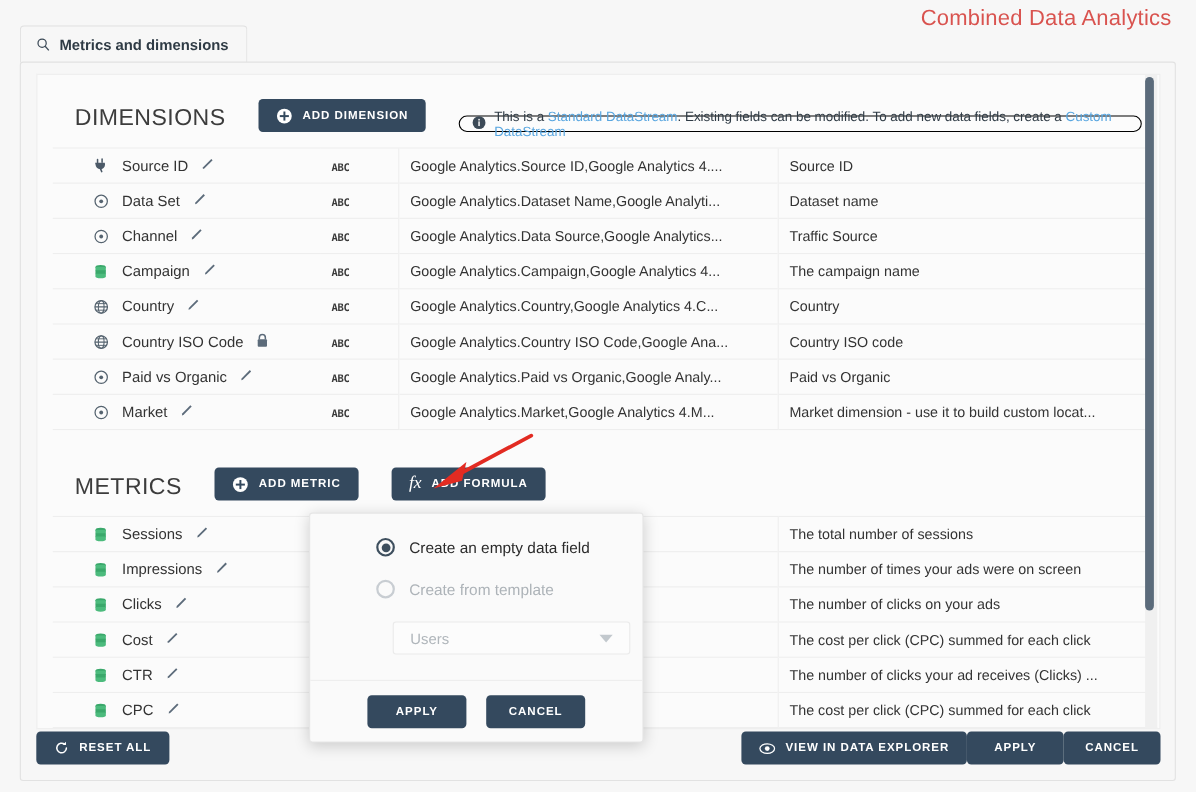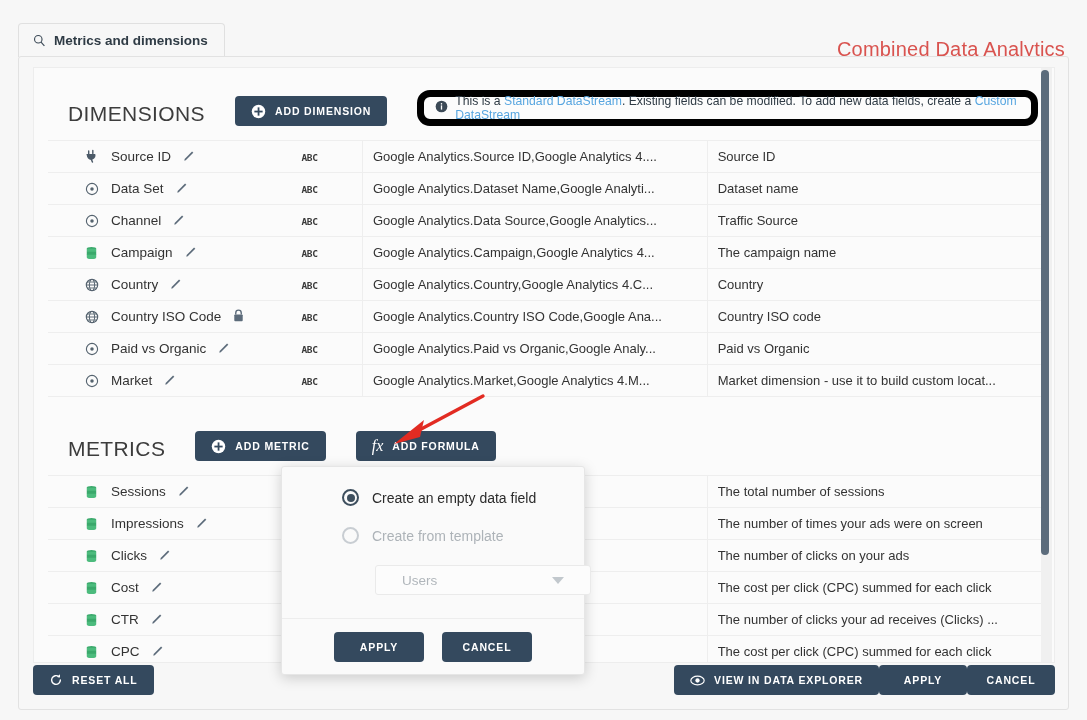--- a/index.html
+++ b/index.html
@@ -7,21 +7,21 @@
     width: 1087px; height: 720px;
     background: #f7f7f7;
     font-family: "Liberation Sans", sans-serif;
     overflow: hidden;
   }
   body { position: relative; }
 
   
   .page-title {
     position: absolute; right: 22px; top: 6px;
-    font-size: 20px; color: #d9534f; letter-spacing: .2px; margin-top: 32px;
+    font-size: 20px; color: #d9534f; letter-spacing: .2px;
   }
 
   
   .tabstrip { position: absolute; left: 18px; top: 23px; height: 34px; display: flex; align-items: flex-end; }
   .tab {
     height: 34px; display: flex; align-items: center; gap: 8px;
     padding: 0 16px 0 14px;
     background: #f7f7f7;
     border: 1px solid #e0e0e0; border-bottom: none;
     border-radius: 4px 4px 0 0;
@@ -56,22 +56,22 @@
     font-size: 10.5px; letter-spacing: .85px; font-weight: 700;
     font-family: "Liberation Sans", sans-serif;
     cursor: pointer; white-space: nowrap;
   }
   .btn .ic { display: inline-flex; align-items: center; }
   .btn .fx { font-family: "Liberation Serif", serif; font-style: italic; font-size: 16px; font-weight: 400; letter-spacing: 0; }
 
   .info-box {
     margin-left: auto; margin-right: 16px;
     display: flex; align-items: center; gap: 7px;
-    background: #fcfcfc; border: 7px solid #000000; border-radius: 13px;
-    height: 36px; padding: 0 11px; font-size: 12.2px; color: #2f3b45;
+    background: #fcfcfc; border: 1px solid #000000; border-radius: 13px;
+    height: 15px; padding: 0 11px; font-size: 12.2px; color: #2f3b45;
   }
   .info-box a { color: #58a6e0; text-decoration: none; }
 
   
   table { border-collapse: collapse; width: 1004px; margin-left: 14px; table-layout: fixed; }
   td { height: 32px; border-top: 1px solid #eeeeee; font-size: 13px; color: #333; padding: 0 10px;
        overflow: hidden; white-space: nowrap; text-overflow: ellipsis; }
   tr:last-child td { border-bottom: 1px solid #eeeeee; }
   td.c-name  { width: 240px; padding-left: 36px; }
   td.c-type  { width: 70px; }
@@ -122,23 +122,23 @@
   .radio {
     width: 17px; height: 17px; border-radius: 50%;
     border: 2px solid #3e4f5e; display: inline-flex; align-items: center; justify-content: center;
     flex: 0 0 17px;
   }
   .radio.off { border-color: #c8cdd2; }
   .radio .dot { width: 8px; height: 8px; border-radius: 50%; background: #3e4f5e; }
   .radio-label { font-size: 14px; color: #2b2b2b; }
   .radio-label.dim { color: #adb3b8; }
   .select {
-    margin-left: 71px; width: 216px; height: 30px;
+    margin-left: 53px; width: 216px; height: 30px;
     background: #fcfcfc; border: 1px solid #eaeaea; border-radius: 3px;
-    display: flex; align-items: center; padding: 0 26px;
+    display: flex; align-items: center; padding: 0 15px;
     font-size: 13.5px; color: #b0b6bb;
   }
   .select .caret { margin-left: auto; width: 0; height: 0;
     border-left: 6px solid transparent; border-right: 6px solid transparent; border-top: 7px solid #c2c8cd; }
   .modal-footer {
     position: absolute; left: 0; bottom: 0; width: 100%; height: 56px;
     border-top: 1px solid #ededed;
     display: flex; align-items: center; justify-content: center; gap: 18px;
   }
   .modal-footer .btn { height: 30px; min-width: 90px; justify-content: center; }

